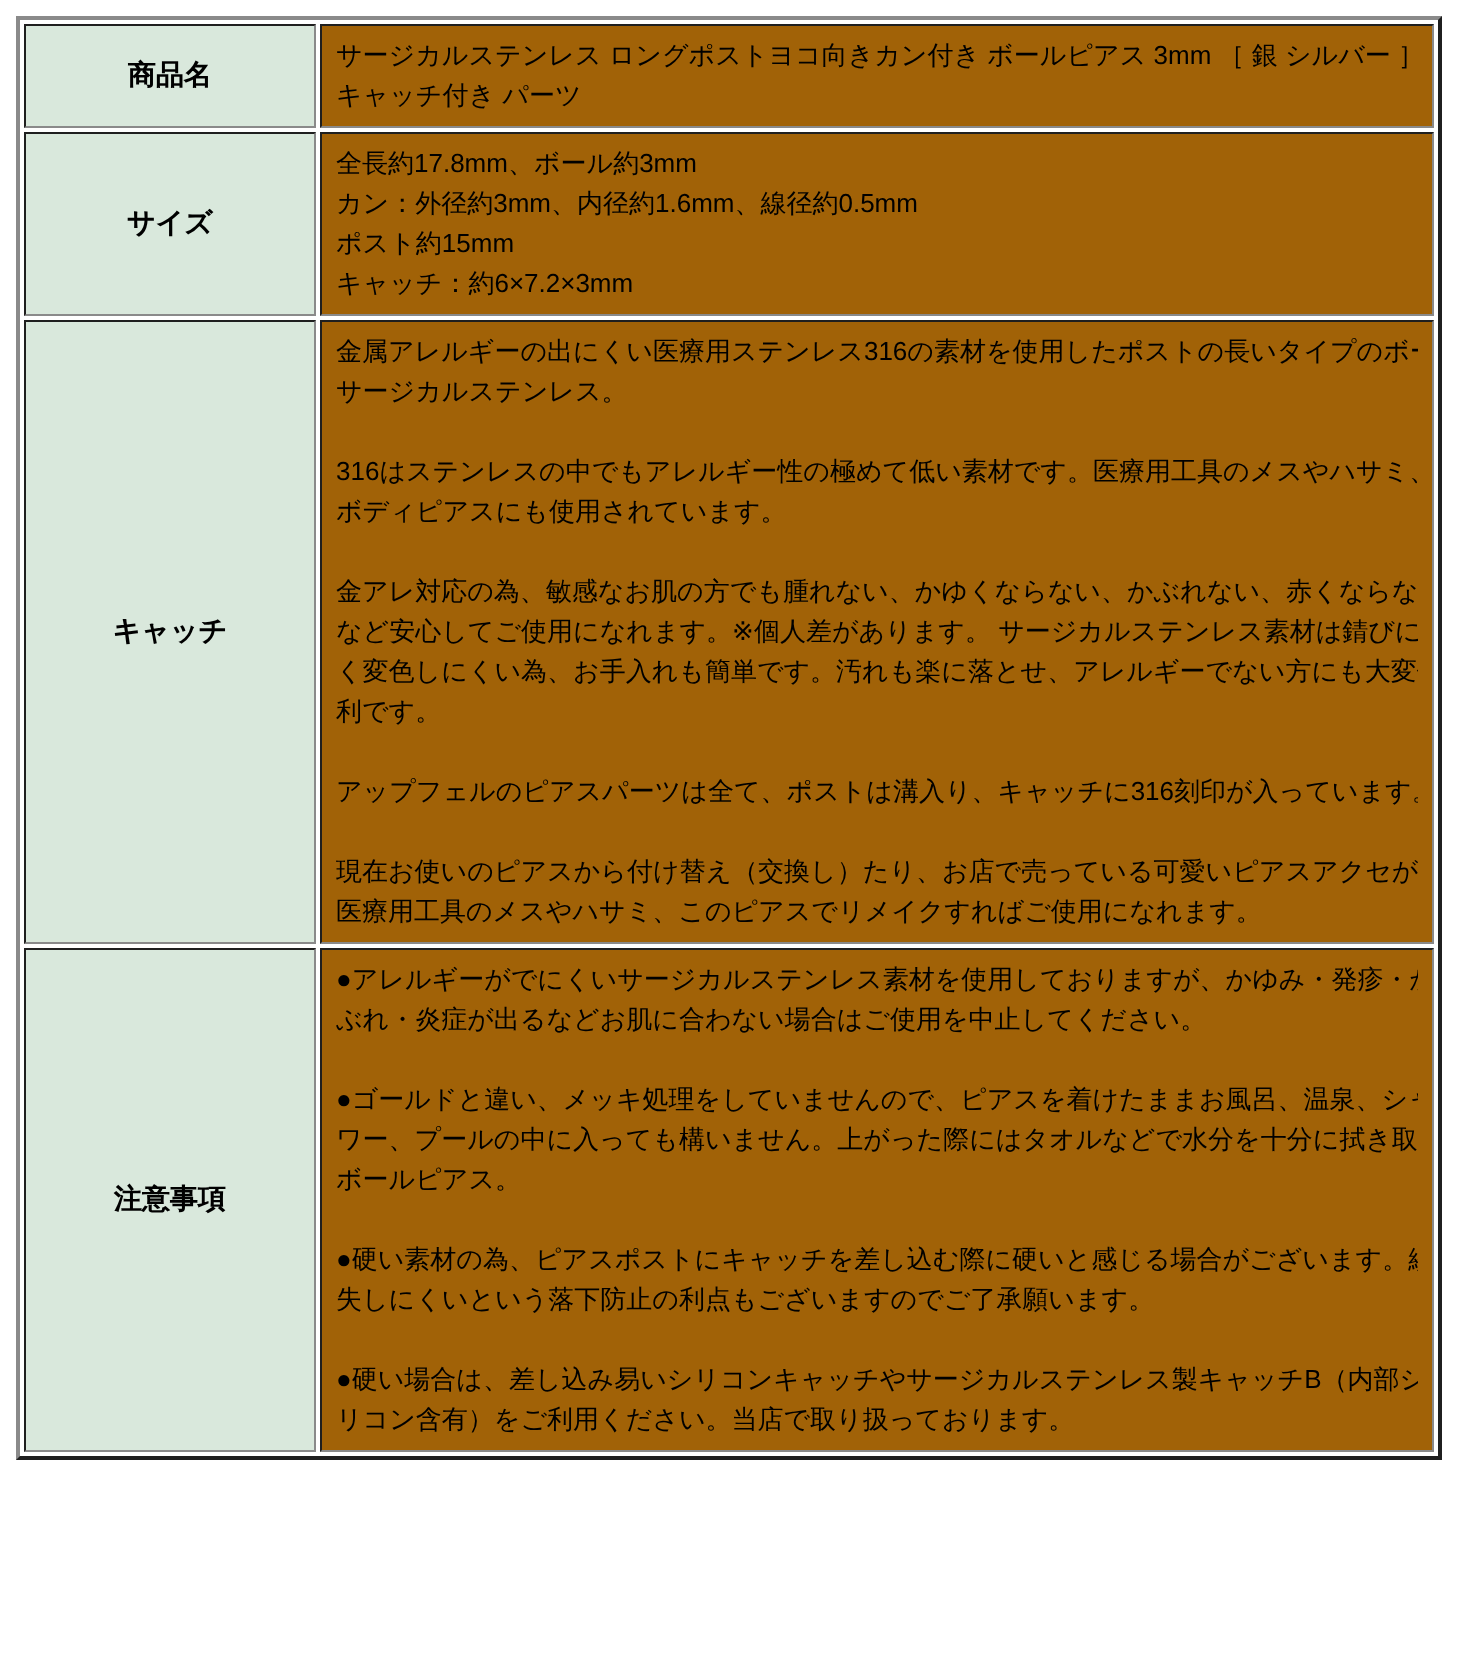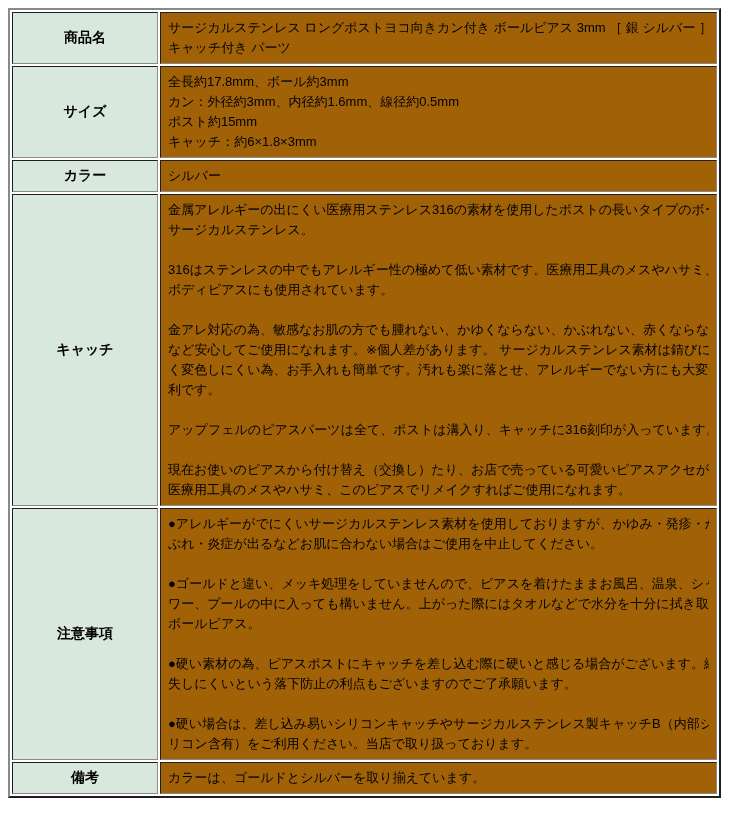--- a/index.html
+++ b/index.html
@@ -65,27 +65,21 @@
           <div class="line">サージカルステンレス ロングポストヨコ向きカン付き ボールピアス 3mm ［ 銀 シルバー ］</div>
           <div class="line">キャッチ付き パーツ</div>
         </td>
       </tr>
       <tr>
         <th>サイズ</th>
         <td>
           <div class="line">全長約17.8mm、ボール約3mm</div>
           <div class="line">カン：外径約3mm、内径約1.6mm、線径約0.5mm</div>
           <div class="line">ポスト約15mm</div>
-          <div class="line">キャッチ：約6×1.8×3mm</div>
-        </td>
-      </tr>
-      <tr>
-        <th>カラー</th>
-        <td>
-          <div class="line">シルバー</div>
+          <div class="line">キャッチ：約6×7.2×3mm</div>
         </td>
       </tr>
       <tr>
         <th>キャッチ</th>
         <td>
           <div class="line">金属アレルギーの出にくい医療用ステンレス316の素材を使用したポストの長いタイプのボー</div>
           <div class="line">サージカルステンレス。</div>
           <div class="line">&nbsp;</div>
           <div class="line">316はステンレスの中でもアレルギー性の極めて低い素材です。医療用工具のメスやハサミ、</div>
           <div class="line">ボディピアスにも使用されています。</div>
@@ -111,20 +105,14 @@
           <div class="line">ワー、プールの中に入っても構いません。上がった際にはタオルなどで水分を十分に拭き取っ</div>
           <div class="line">ボールピアス。</div>
           <div class="line">&nbsp;</div>
           <div class="line">●硬い素材の為、ピアスポストにキャッチを差し込む際に硬いと感じる場合がございます。紛</div>
           <div class="line">失しにくいという落下防止の利点もございますのでご了承願います。</div>
           <div class="line">&nbsp;</div>
           <div class="line">●硬い場合は、差し込み易いシリコンキャッチやサージカルステンレス製キャッチB（内部シ</div>
           <div class="line">リコン含有）をご利用ください。当店で取り扱っております。</div>
         </td>
       </tr>
-      <tr>
-        <th>備考</th>
-        <td>
-          <div class="line">カラーは、ゴールドとシルバーを取り揃えています。</div>
-        </td>
-      </tr>
     </tbody>
 </table>
 
 </body></html>

